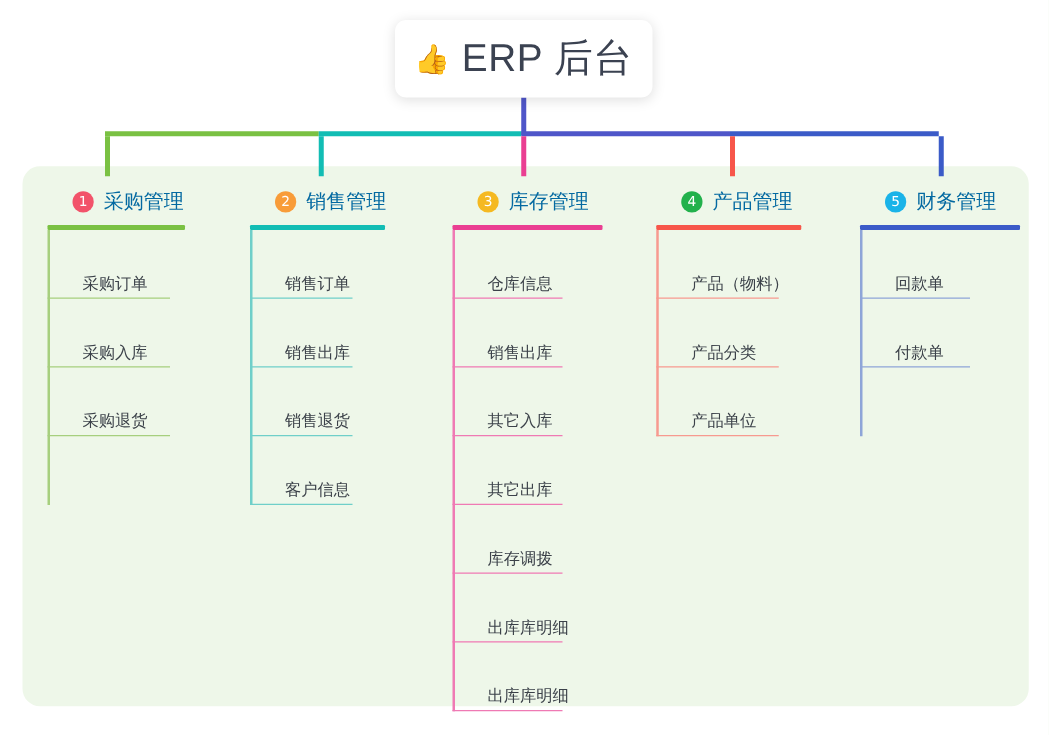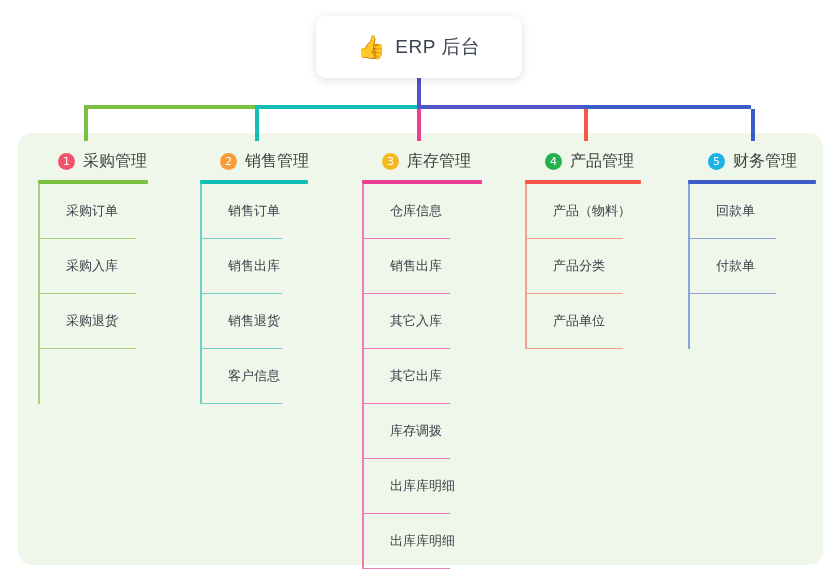--- a/index.html
+++ b/index.html
@@ -14,21 +14,21 @@
   
   .root-card{
     position:absolute;left:316px;top:16px;width:206px;height:62px;
     background:#ffffff;border-radius:9px;
     box-shadow:0 2px 10px rgba(0,0,0,.13);
     display:flex;align-items:center;justify-content:center;gap:9px;
     z-index:6;
   }
   .root-emoji{font-size:23px;line-height:1;}
   .root-title{
-    font-size:19px;color:#3b4251;letter-spacing:.5px;white-space:nowrap;
+    font-size:31px;color:#3b4251;letter-spacing:.5px;white-space:nowrap;
   }
 
   
   .conn{position:absolute;z-index:2;}
   .stem{left:417px;top:78px;width:4px;height:30px;}
   .bus{top:105px;height:4px;}
   .drop{width:4px;top:109px;height:32px;}
 
   
   .panel{
@@ -40,31 +40,31 @@
   .col{position:absolute;z-index:4;}
   .col-head{
     display:flex;align-items:center;gap:8px;height:26px;
     padding-left:20px;box-sizing:border-box;
   }
   .badge{
     width:17px;height:17px;border-radius:50%;
     color:#fff;font-size:11px;line-height:17px;text-align:center;
     flex:0 0 auto;font-family:"DejaVu Sans",sans-serif;
   }
-  .head-label{font-size:16px;color:#404040;white-space:nowrap;}
+  .head-label{font-size:16px;color:#0369a1;white-space:nowrap;}
   .head-rule{height:4px;margin-top:6px;border-radius:1px;}
 
   .leaves{position:relative;margin-top:0;}
   .spine{position:absolute;left:0;top:0;width:2px;}
   .leaf{
     position:relative;height:55px;box-sizing:border-box;
     padding-left:28px;
   }
   .leaf-label{
-    position:absolute;left:28px;bottom:19px;
+    position:absolute;left:28px;bottom:3px;
     font-size:13px;color:#3b4149;white-space:nowrap;
   }
   .leaf-rule{
     position:absolute;left:0;bottom:0;height:1.5px;
   }
 </style>
 </head>
 <body>
 
 <div id="stage">

